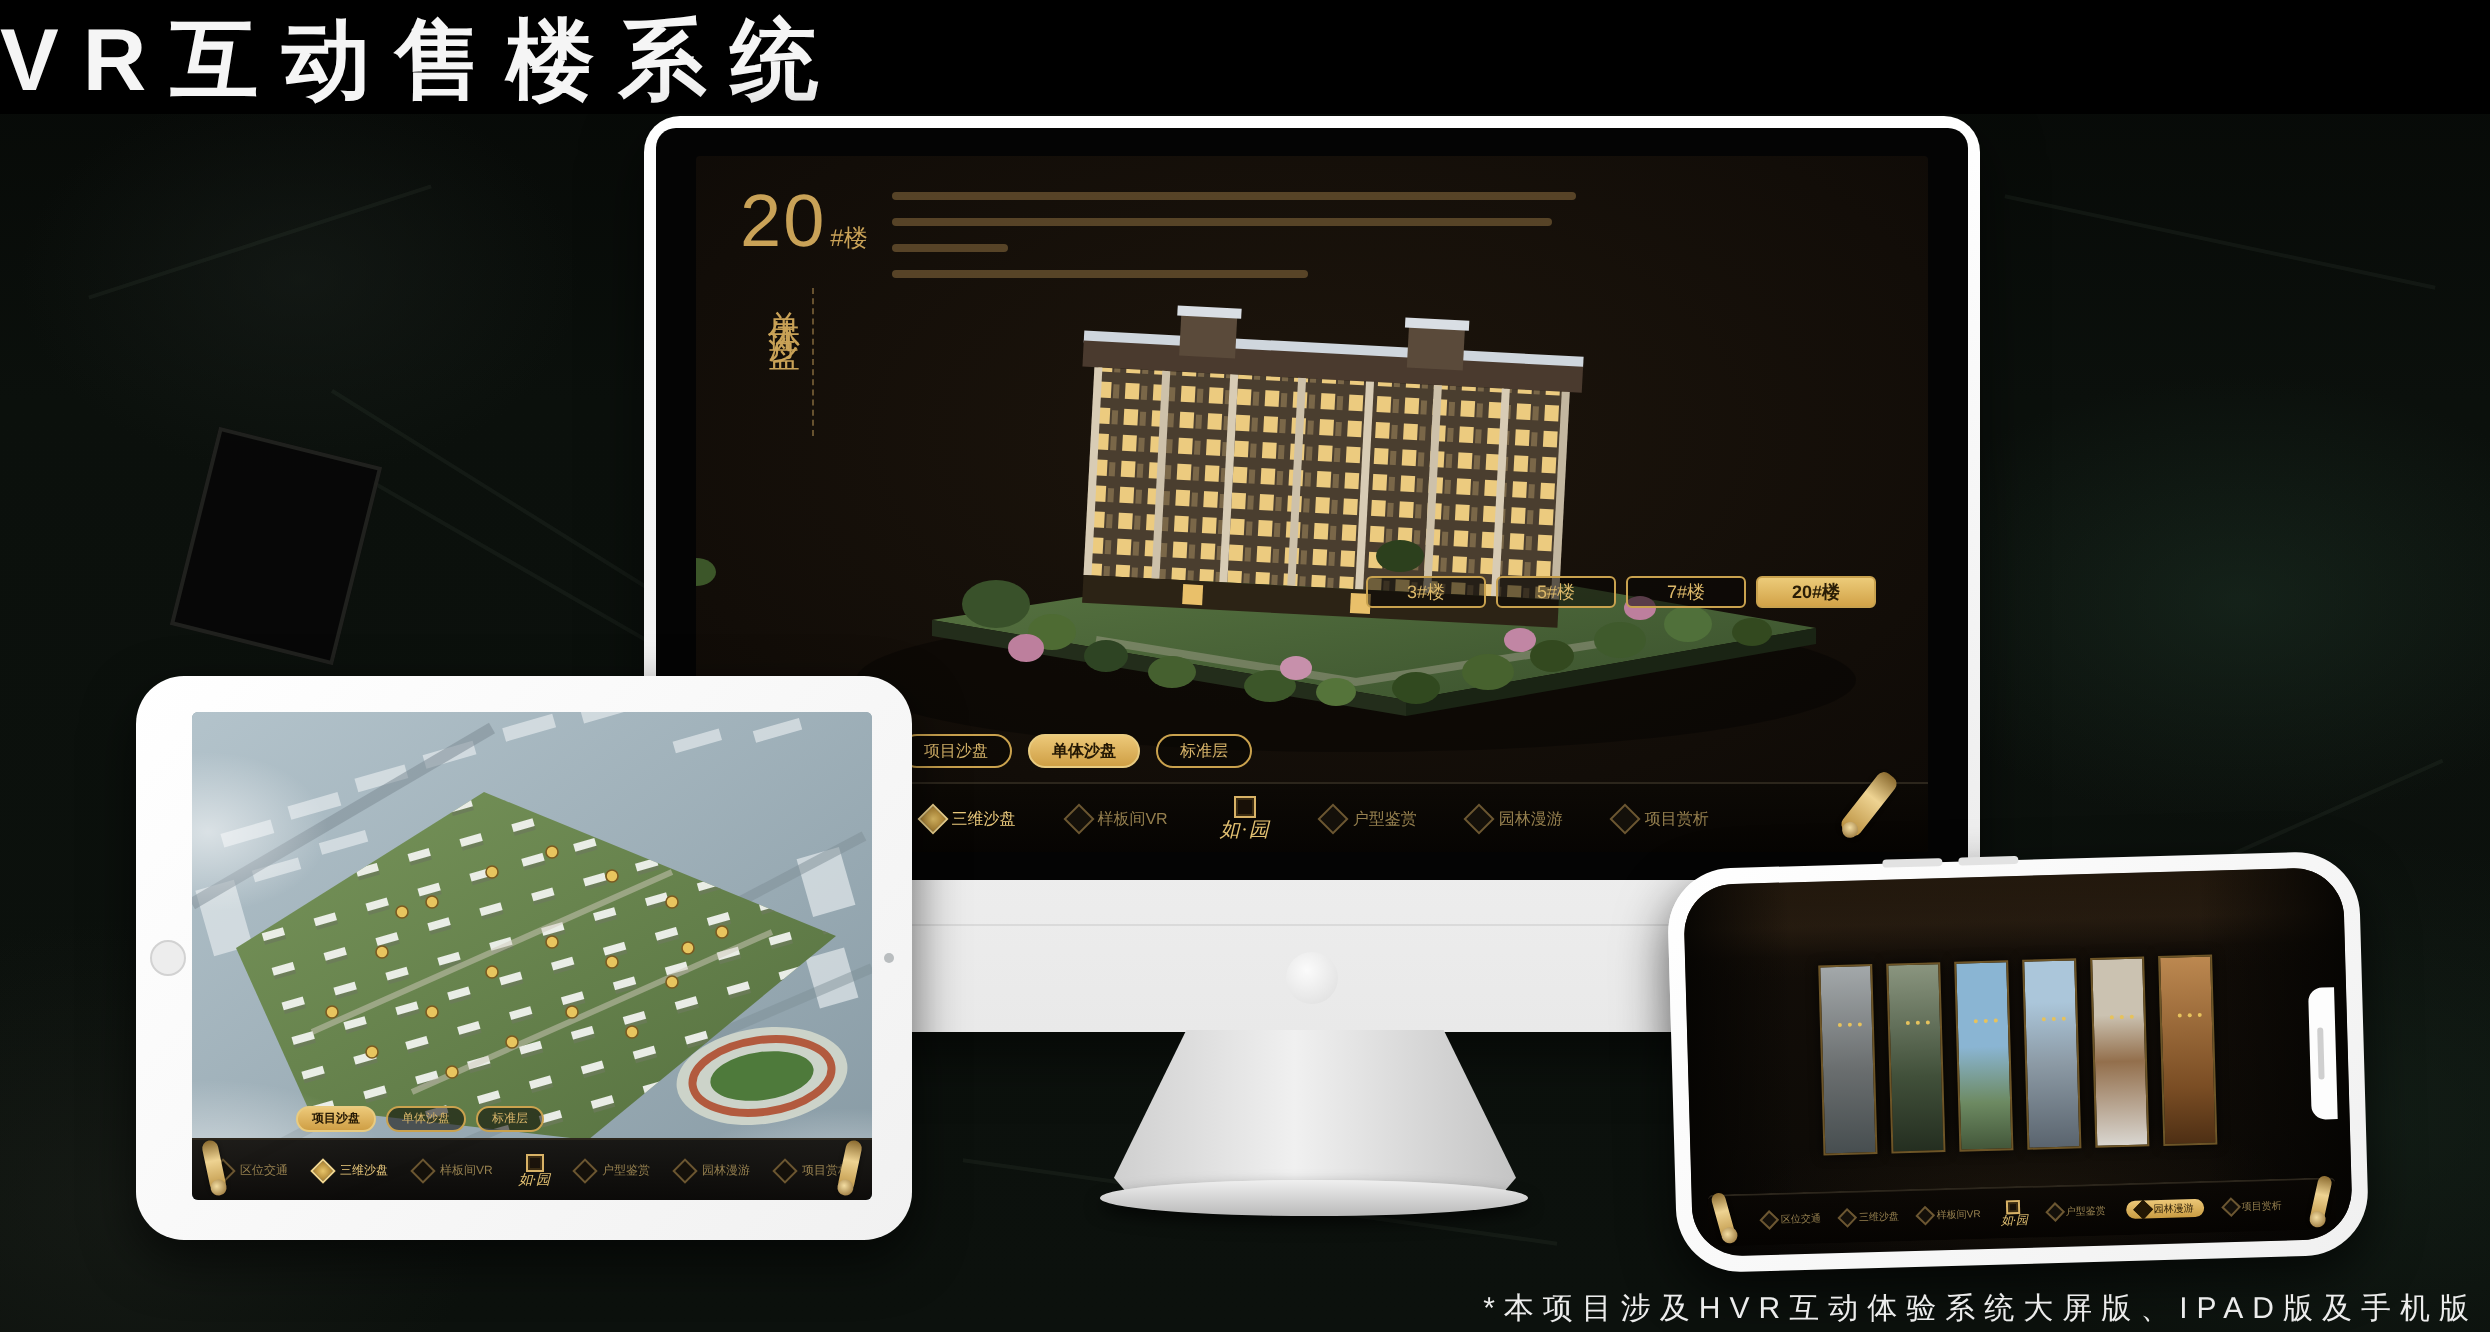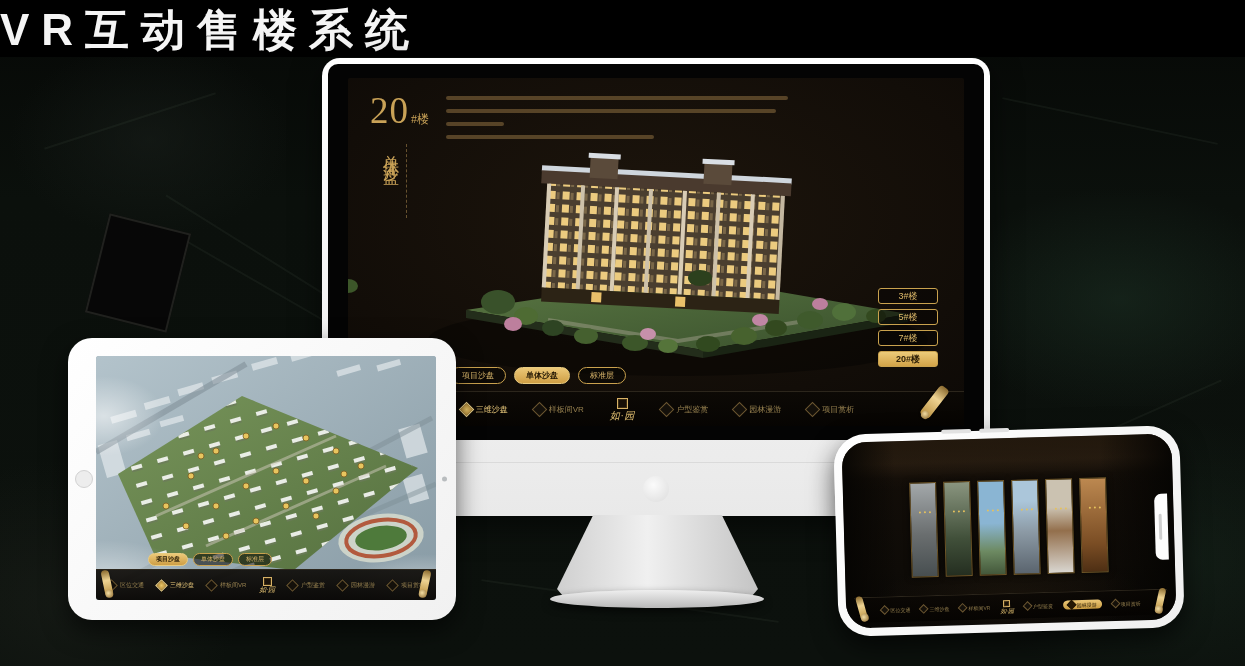--- a/index.html
+++ b/index.html
@@ -42,29 +42,29 @@
     width:8px;height:8px;border-radius:50%;background:radial-gradient(circle at 40% 40%,#f3dda2,#8a652a);}
   
   .monitor{position:absolute;left:322px;top:58px;width:668px;height:458px;
     background:linear-gradient(180deg,#ffffff,#f2f2f2 60%,#e9e9e9);border-radius:18px;
     box-shadow:0 10px 30px rgba(0,0,0,.55);}
   .monitor .seam{position:absolute;left:6px;right:6px;top:404px;height:1px;background:#dadada;}
   .bezel{position:absolute;left:6px;top:6px;right:6px;height:376px;background:#040404;border-radius:10px;}
   .m-app{position:absolute;left:20px;right:20px;top:14px;bottom:14px;overflow:hidden;border-radius:2px;
     background:radial-gradient(90% 90% at 50% 40%, #1d150c 0%, #120d08 60%, #0a0705 100%);}
   .m-app svg{position:absolute;left:0;top:0;}
-  .m-title{position:absolute;left:22px;top:14px;color:#c9a257;font-family:Liberation Serif, serif;}
+  .m-title{position:absolute;left:22px;top:14px;color:#c9a257;font-family:Liberation Sans, sans-serif;}
   .m-title .num{font-size:37px;line-height:1;letter-spacing:1px;}
   .m-title .suffix{font-size:12px;margin-left:2px;}
   .m-vtitle{position:absolute;left:32px;top:64px;writing-mode:vertical-rl;
     font-family:"Liberation Serif",serif;font-size:16px;letter-spacing:5px;color:#c9a257;}
   .m-vdeco{position:absolute;left:58px;top:66px;height:74px;width:0;border-left:1px dashed rgba(205,165,95,.45);}
   .para{position:absolute;left:98px;top:18px;}
   .para div{height:4px;border-radius:2px;background:#6e5631;opacity:.75;margin-bottom:9px;}
-  .floorcol{position:absolute;right:26px;top:210px;display:flex;flex-direction:column;gap:5px;}
+  .floorcol{position:absolute;right:26px;top:210px;display:flex;flex-direction:row;gap:5px;}
   .fbtn{width:58px;height:14px;line-height:14px;font-size:9px;text-align:center;
     border:1px solid #c9a24e;border-radius:3px;color:#dcb869;background:rgba(8,6,3,.55);cursor:pointer;}
   .fbtn.active{background:linear-gradient(180deg,#eccb79,#d2a348);color:#2a1d06;font-weight:bold;}
   .m-tabs{position:absolute;left:102px;bottom:42px;display:flex;gap:8px;}
   .m-tabs .pill{font-size:8px;padding:2px 11px;}
   .m-nav{height:34px;gap:26px;font-size:8px;padding-right:70px;}
   .m-nav .diamond{width:9px;height:9px;}
   .m-nav .brand .seal{width:9px;height:9px;margin-bottom:2px;}
   .m-nav .brand .bname{font-size:10px;letter-spacing:1px;}
   .m-scroll{right:24px;bottom:6px;width:11px;height:36px;transform:rotate(38deg);}
@@ -457,13 +457,14 @@
           </div>
       </div>
       <span class="scrollicon p-scroll-l"></span>
       <span class="scrollicon p-scroll-r"></span>
       <div class="notch">
           <span class="slit"></span>
         </div>
     </div>
   </div>
 
+  <div class="footnote">*本项目涉及HVR互动体验系统大屏版、IPAD版及手机版</div>
 </div>
 
 </body></html>

